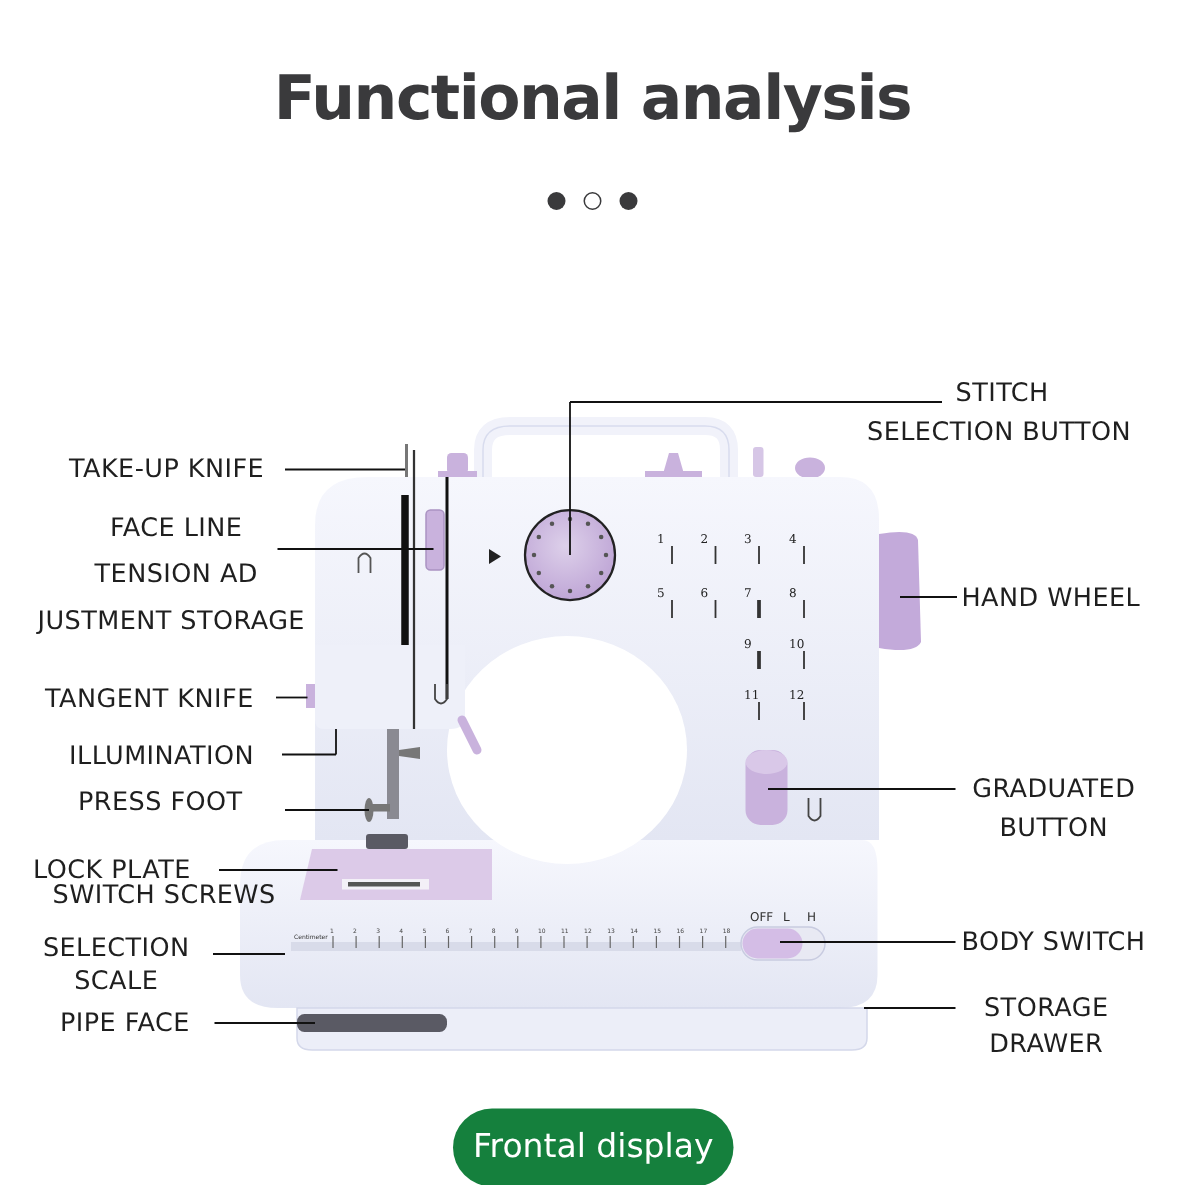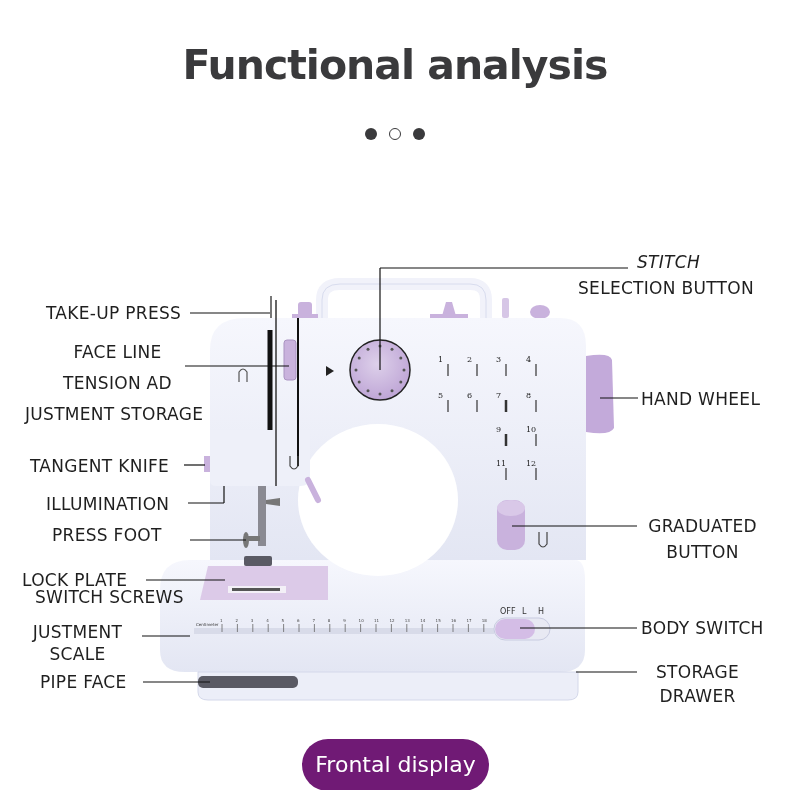--- a/index.html
+++ b/index.html
@@ -3,21 +3,21 @@
 <meta charset="utf-8">
 <style>
   html,body{margin:0;padding:0;background:#ffffff;}
   body{width:790px;height:790px;position:relative;overflow:hidden;font-family:"DejaVu Sans","Liberation Sans",sans-serif;color:#222;}
   .title{position:absolute;left:0;top:30px;width:790px;text-align:center;font-family:"DejaVu Sans",sans-serif;font-weight:bold;font-size:41px;letter-spacing:-1px;color:#3a3a3c;line-height:70px;}
   .dots{position:absolute;top:128px;left:365px;display:flex;gap:12px;}
   .dot{width:12px;height:12px;border-radius:50%;background:#3a3a3c;box-sizing:border-box;}
   .dot.hollow{background:#fff;border:1.5px solid #3a3a3c;}
   .lbl{position:absolute;font-family:"DejaVu Sans",sans-serif;font-size:17px;letter-spacing:0.3px;color:#1f1f1f;line-height:20px;white-space:nowrap;}
   .lbl.c{text-align:center;}
-  .pill{position:absolute;left:302px;top:739px;width:187px;height:52px;border-radius:26px;background:#701a75;color:#fff;font-family:"DejaVu Sans",sans-serif;font-size:22px;line-height:52px;text-align:center;}
+  .pill{position:absolute;left:302px;top:739px;width:187px;height:52px;border-radius:26px;background:#15803d;color:#fff;font-family:"DejaVu Sans",sans-serif;font-size:22px;line-height:52px;text-align:center;}
   svg.machine{position:absolute;left:0;top:0;}
 </style>
 </head>
 <body>
 
 <div class="title">Functional analysis</div>
 <div class="dots">
   <div class="dot"></div>
   <div class="dot hollow"></div>
   <div class="dot"></div>
@@ -191,34 +191,34 @@
     <line x1="520" y1="628" x2="637" y2="628"></line>
     <line x1="576" y1="672" x2="637" y2="672"></line>
   </g>
 
   <text x="500" y="614" font-size="8" fill="#333" font-family="DejaVu Sans, sans-serif">OFF</text>
   <text x="522" y="614" font-size="8" fill="#333" font-family="DejaVu Sans, sans-serif">L</text>
   <text x="538" y="614" font-size="8" fill="#333" font-family="DejaVu Sans, sans-serif">H</text>
   <text x="196" y="626" font-size="4" fill="#333" font-family="DejaVu Sans, sans-serif">Centimeter</text>
 </svg>
 
-<div class="lbl" style="left:46px;top:303px;">TAKE-UP PRESS</div>
+<div class="lbl" style="left:46px;top:303px;">TAKE-UP KNIFE</div>
 <div class="lbl c" style="left:30px;top:342px;width:175px;">FACE LINE</div>
 <div class="lbl c" style="left:30px;top:373px;width:175px;">TENSION AD</div>
 <div class="lbl" style="left:25px;top:404px;">JUSTMENT STORAGE</div>
 <div class="lbl" style="left:30px;top:456px;">TANGENT KNIFE</div>
 <div class="lbl" style="left:46px;top:494px;">ILLUMINATION</div>
 <div class="lbl" style="left:52px;top:525px;">PRESS FOOT</div>
 <div class="lbl" style="left:35px;top:551px;margin-top:36px;">SWITCH SCREWS</div>
 <div class="lbl" style="left:22px;top:570px;">LOCK PLATE</div>
-<div class="lbl c" style="left:10px;top:622px;width:135px;">JUSTMENT</div>
+<div class="lbl c" style="left:10px;top:622px;width:135px;">SELECTION</div>
 <div class="lbl c" style="left:10px;top:644px;width:135px;">SCALE</div>
 <div class="lbl" style="left:40px;top:672px;">PIPE FACE</div>
 
-<div class="lbl" style="left:637px;top:252px;font-style:italic;">STITCH</div>
+<div class="lbl" style="left:637px;top:252px;">STITCH</div>
 <div class="lbl" style="left:578px;top:278px;">SELECTION BUTTON</div>
 <div class="lbl" style="left:641px;top:389px;">HAND WHEEL</div>
 <div class="lbl c" style="left:635px;top:516px;width:135px;">GRADUATED</div>
 <div class="lbl c" style="left:635px;top:542px;width:135px;">BUTTON</div>
 <div class="lbl" style="left:641px;top:618px;">BODY SWITCH</div>
 <div class="lbl c" style="left:630px;top:662px;width:135px;">STORAGE</div>
 <div class="lbl c" style="left:630px;top:686px;width:135px;">DRAWER</div>
 
 <div class="pill">Frontal display</div>
 

